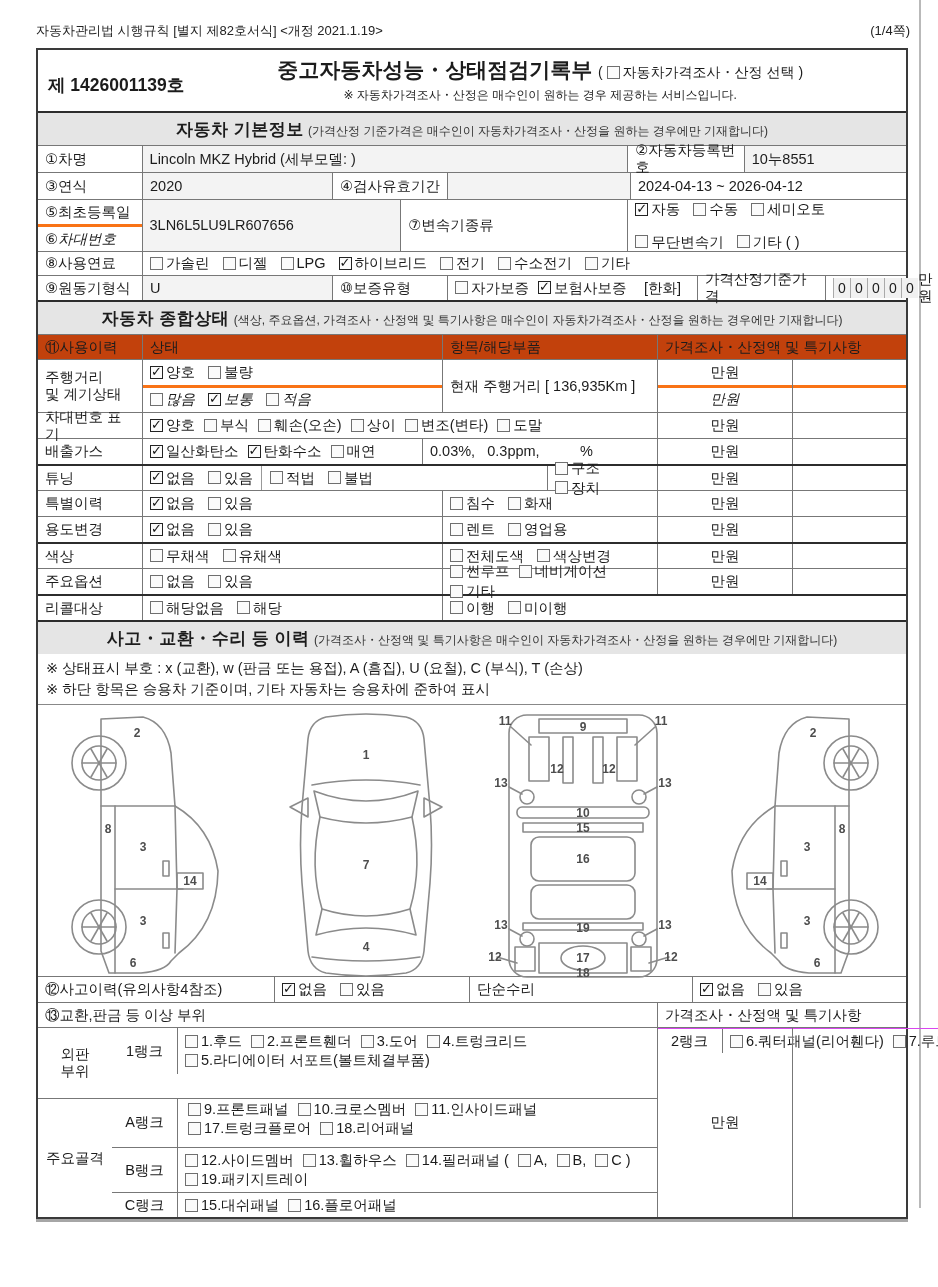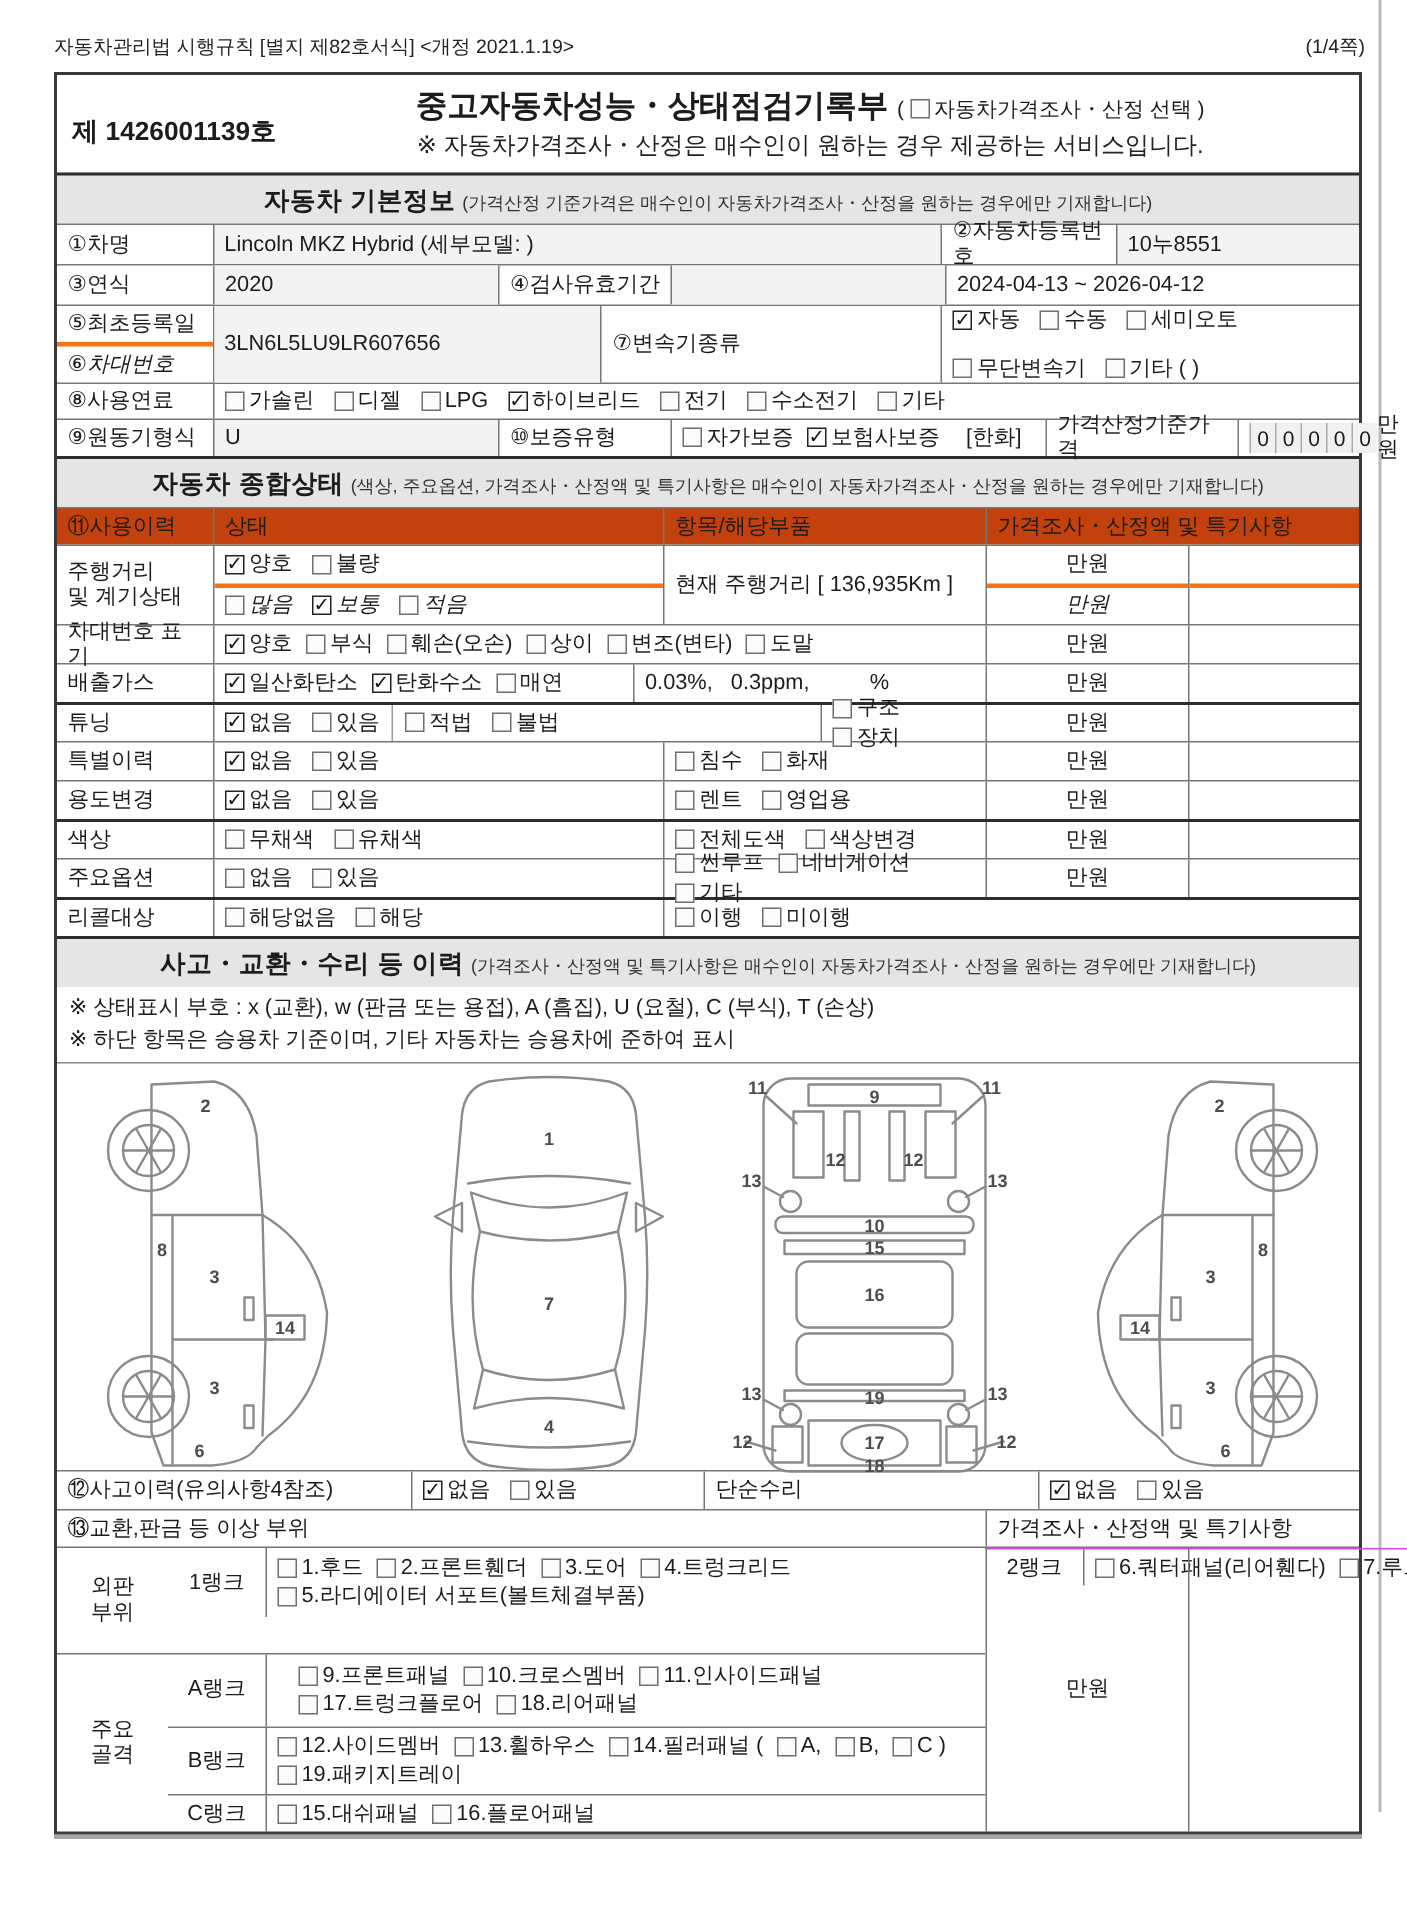--- a/index.html
+++ b/index.html
@@ -18,21 +18,21 @@
   .gray { background:#f3f3f3; }
   .hband { background:#e5e5e5; text-align:center; padding:5px 0 4px; border-top:2px solid #2c2c2c; }
   .hband b { font-size:17px; letter-spacing:.5px; }
   .hband small { font-size:12px; color:#333; }
   
   .titleblock { display:flex; padding:6px 10px 7px; align-items:center; }
   .docno { font-size:17.5px; font-weight:bold; white-space:nowrap; margin-top:10px; }
   .titlemid { flex:1; text-align:center; }
   .t1 { font-size:21px; font-weight:bold; }
   .t1opt { font-size:14px; font-weight:normal; }
-  .t2 { font-size:16px; margin-top:3px; color:#222; }
+  .t2 { font-size:12px; margin-top:3px; color:#222; }
   
   .cbg { display:flex; flex-wrap:wrap; align-items:center; column-gap:13px; row-gap:3px; }
   .cbg.tight { column-gap:9px; }
   .cbi { display:inline-flex; align-items:center; gap:3px; white-space:nowrap; }
   .cb { width:13px; height:13px; border:1.5px solid #6f6f6f; background:#fbfbfb; display:inline-flex; align-items:center; justify-content:center; flex:0 0 auto; position:relative; }
   .cb.on { border-color:#222; }
   .cb.on::after { content:"✓"; font-size:13px; font-weight:bold; color:#111; line-height:1; margin-top:-2px; }
   .vdiv { width:1px; align-self:stretch; background:#999; margin:0 8px; }
   .sub { display:flex; align-items:center; padding:0 7px; flex:1; }
   .sub + .sub { border-top:3px solid #f97316;font-style:italic; }
@@ -714,28 +714,28 @@
                     <span class="cb"></span>
                     <span class="cbl">8.사이드실 패널</span>
                   </span>
                 </span>
               </div>
           </div>
         </div>
       </div>
 
       <div style="display:flex; height:119px; border-top:1px solid #777">
-        <div class="c center" style="width:74px; flex-direction:column; justify-content:center">
+        <div class="c center" style="width:74px; flex-direction:row; justify-content:center">
           <span>주요</span>
             <span>골격</span>
         </div>
         <div style="width:545px; display:flex; flex-direction:column">
           <div style="display:flex; height:48px">
             <div class="c center" style="width:65px">A랭크</div>
-            <div class="c col" style="width:480px; justify-content:center; padding:2px 21px">
+            <div class="c col" style="width:480px; justify-content:flex-start; padding:2px 10px">
               <span class="cbg tight">
                   <span class="cbi">
                     <span class="cb"></span>
                     <span class="cbl">9.프론트패널</span>
                   </span>
                   <span class="cbi">
                     <span class="cb"></span>
                     <span class="cbl">10.크로스멤버</span>
                   </span>
                   <span class="cbi">

